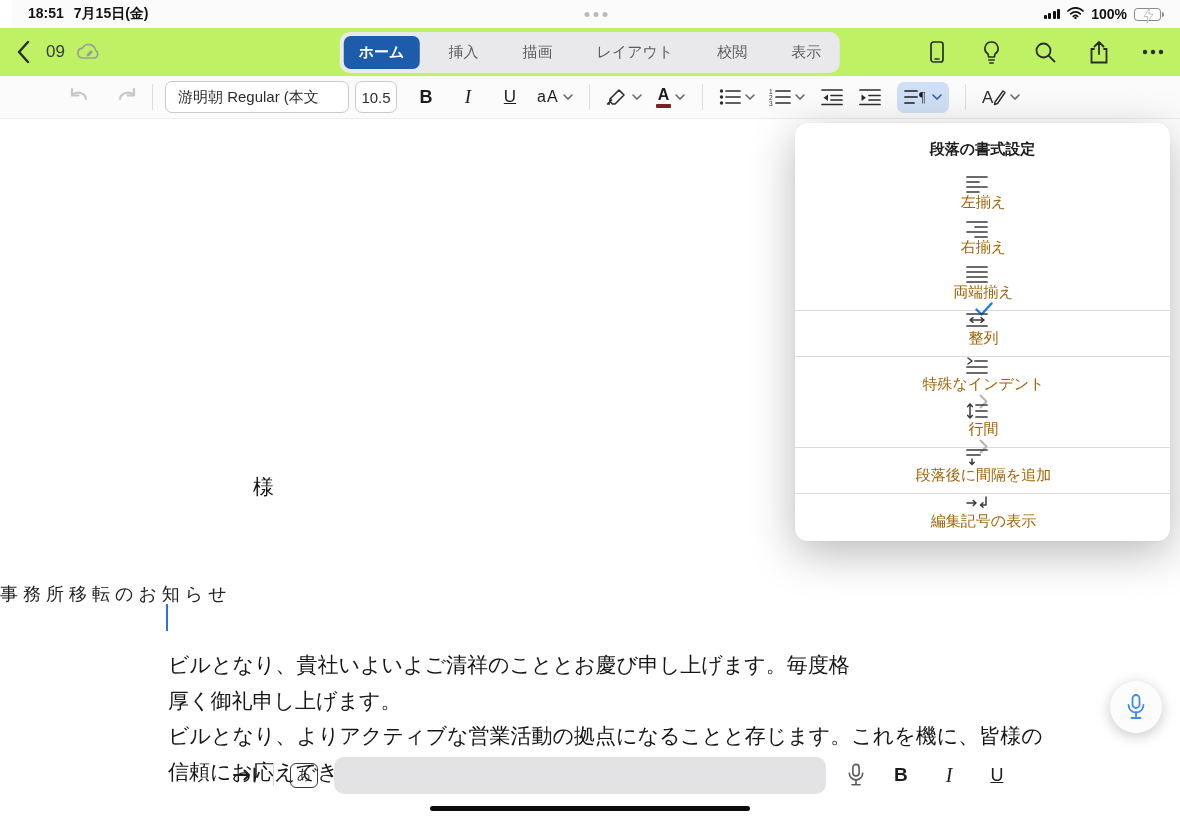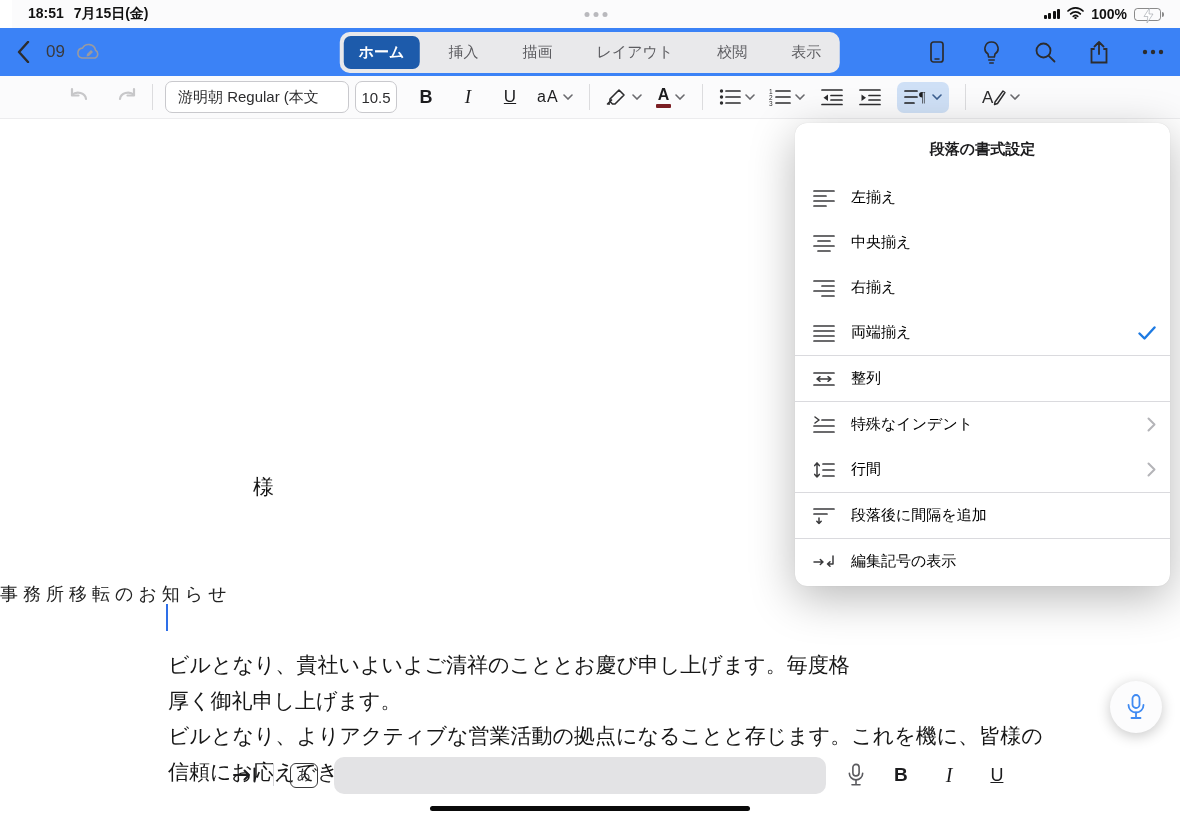--- a/index.html
+++ b/index.html
@@ -14,21 +14,21 @@
   .status-center i { width:5px; height:5px; border-radius:50%; background:#b9b9bd; }
   .status-right { display:flex; align-items:center; gap:7px; font-weight:700; }
   .sig { display:flex; align-items:flex-end; gap:1.5px; }
   .sig i { width:3px; background:#111; border-radius:1px; }
   .battery-body { position:relative; width:27px; height:13px; border:1px solid rgba(0,0,0,.45); border-radius:3.5px; padding:1px; }
   .battery-fill { width:100%; height:100%; background:#35c759; border-radius:2px; }
   .battery-tip { width:2px; height:5px; background:rgba(0,0,0,.45); border-radius:0 2px 2px 0; margin-left:1px; }
   .bolt { position:absolute; left:8px; top:-1px; }
 
   
-  .header { position:absolute; top:28px; left:0; right:0; height:48px; background:#3b82f6; display:flex; align-items:center; }
+  .header { position:absolute; top:28px; left:0; right:0; height:48px; background:#bef264; display:flex; align-items:center; }
   .header-left { position:absolute; left:10px; display:flex; align-items:center; gap:10px; color:#333; }
   .doc-title { font-size:17px; color:#3a3a3c; }
   .tab-group { position:absolute; left:50%; transform:translateX(-50%); display:flex; align-items:center; background:#e9e9eb; border-radius:10px; padding:4px; gap:14px; }
   .tab { font-size:15px; color:#5c5c60; padding:7px 15px; border-radius:7px; cursor:default; white-space:nowrap; }
   .tab.active { background:#1d5bab; color:#fff; font-weight:600; }
   .header-right { position:absolute; right:14px; display:flex; align-items:center; gap:28px; color:#2c2c2e; }
   .hicon { display:flex; align-items:center; justify-content:center; width:26px; height:26px; }
 
   
   .toolbar { position:absolute; top:76px; left:0; right:0; height:43px; background:#fbfbfc; border-bottom:1px solid #ececee; display:flex; align-items:center; padding:0 14px; }
@@ -48,21 +48,21 @@
   
   .document { position:absolute; top:120px; left:0; right:0; bottom:0; background:#fff; font-family:"Liberation Serif","DejaVu Serif",serif; color:#161616; }
   .salutation { position:absolute; left:253px; top:353px; font-size:21px; }
   .doc-title-line { position:absolute; left:0; right:0; top:462px; font-size:18px; letter-spacing:5px; color:#222; }
   .body-text { position:absolute; left:168px; top:528px; font-size:21px; line-height:35.6px; white-space:nowrap; }
   .caret { position:absolute; left:166px; top:604px; width:2px; height:27px; background:#2e6fe8; }
 
   
   .menu { position:absolute; left:795px; top:123px; width:375px; background:#ffffff; border-radius:12px; box-shadow:0 12px 45px rgba(0,0,0,.28), 0 0 1px rgba(0,0,0,.15); z-index:50; overflow:hidden; padding-bottom:2px; }
   .menu-title { height:52px; display:flex; align-items:center; justify-content:center; font-size:15px; font-weight:700; color:#1c1c1e; }
-  .menu-item { height:45px; display:flex; align-items:center; padding:0 14px 0 16px; font-size:15px; color:#000000; position:relative; }
+  .menu-item { height:45px; display:flex; align-items:center; padding:0 14px 0 16px; font-size:15px; color:#a16207; position:relative;flex-direction:column; }
   .menu-item.highlight { background:#e4e4e7; }
   .mi-icon { width:26px; display:flex; justify-content:center; margin-right:14px; flex:none; }
   .mi-label { flex:1; }
   .mi-right { display:flex; align-items:center; }
   .menu-sep { height:1px; background:#dadade; }
 
   
   .mic-fab { position:absolute; left:1110px; top:681px; width:52px; height:52px; border-radius:50%; background:#fcfcfd; box-shadow:0 3px 14px rgba(0,0,0,.22); display:flex; align-items:center; justify-content:center; z-index:40; }
 
   
@@ -342,31 +342,20 @@
           <svg width="22" height="18" viewBox="0 0 22 18">
             <line x1="1" y1="2" x2="21" y2="2" stroke="#3a3a3c" stroke-width="1.7" stroke-linecap="round"></line>
             <line x1="1" y1="7" x2="13" y2="7" stroke="#3a3a3c" stroke-width="1.7" stroke-linecap="round"></line>
             <line x1="1" y1="12" x2="21" y2="12" stroke="#3a3a3c" stroke-width="1.7" stroke-linecap="round"></line>
             <line x1="1" y1="17" x2="13" y2="17" stroke="#3a3a3c" stroke-width="1.7" stroke-linecap="round"></line>
           </svg>
         </span>
       <span class="mi-label">左揃え</span>
     </div>
 
-    <div class="menu-item">
-      <span class="mi-icon">
-          <svg width="22" height="18" viewBox="0 0 22 18">
-            <line x1="1" y1="2" x2="21" y2="2" stroke="#3a3a3c" stroke-width="1.7" stroke-linecap="round"></line>
-            <line x1="5" y1="7" x2="17" y2="7" stroke="#3a3a3c" stroke-width="1.7" stroke-linecap="round"></line>
-            <line x1="1" y1="12" x2="21" y2="12" stroke="#3a3a3c" stroke-width="1.7" stroke-linecap="round"></line>
-            <line x1="5" y1="17" x2="17" y2="17" stroke="#3a3a3c" stroke-width="1.7" stroke-linecap="round"></line>
-          </svg>
-        </span>
-      <span class="mi-label">中央揃え</span>
-    </div>
 
     <div class="menu-item">
       <span class="mi-icon">
           <svg width="22" height="18" viewBox="0 0 22 18">
             <line x1="1" y1="2" x2="21" y2="2" stroke="#3a3a3c" stroke-width="1.7" stroke-linecap="round"></line>
             <line x1="9" y1="7" x2="21" y2="7" stroke="#3a3a3c" stroke-width="1.7" stroke-linecap="round"></line>
             <line x1="1" y1="12" x2="21" y2="12" stroke="#3a3a3c" stroke-width="1.7" stroke-linecap="round"></line>
             <line x1="9" y1="17" x2="21" y2="17" stroke="#3a3a3c" stroke-width="1.7" stroke-linecap="round"></line>
           </svg>
         </span>

